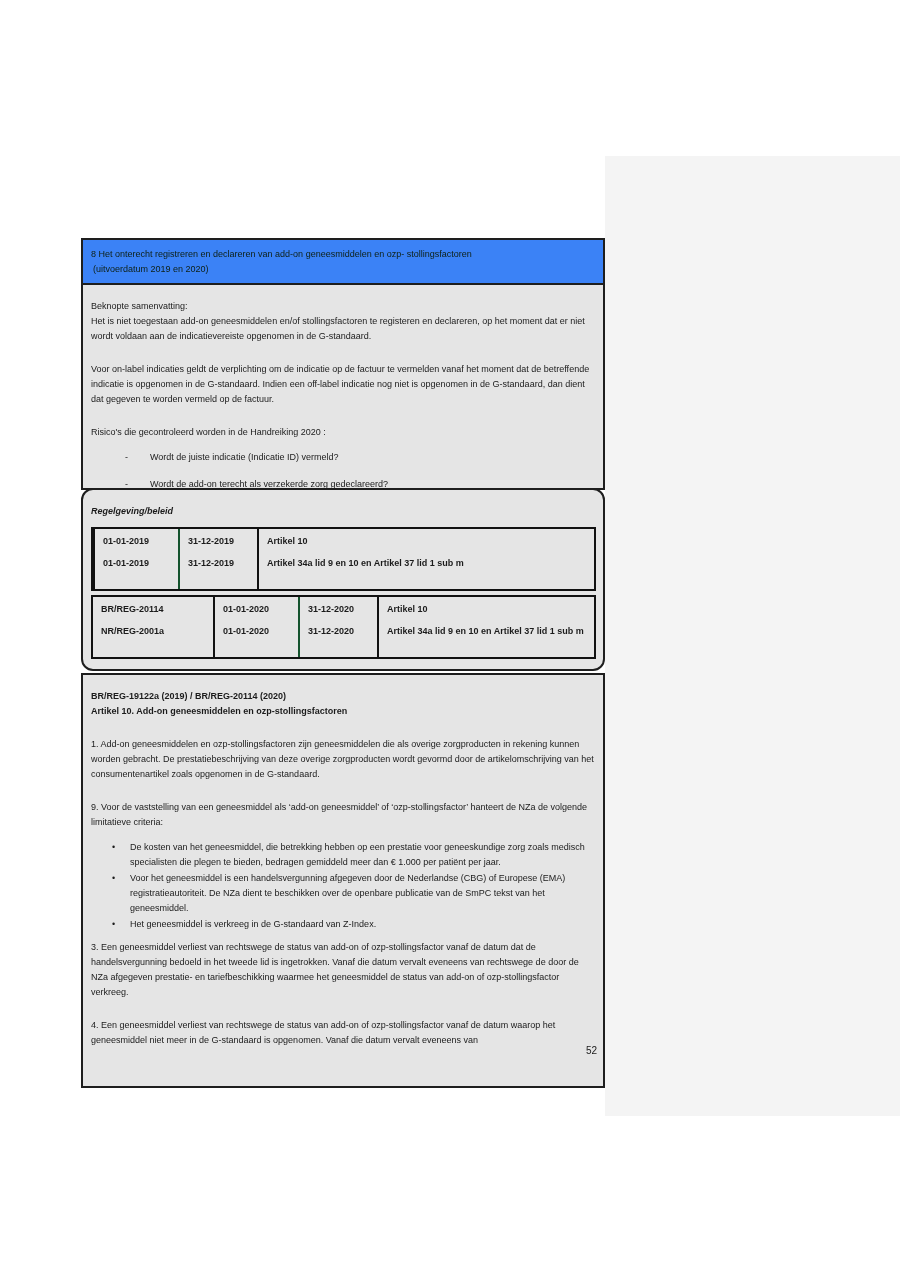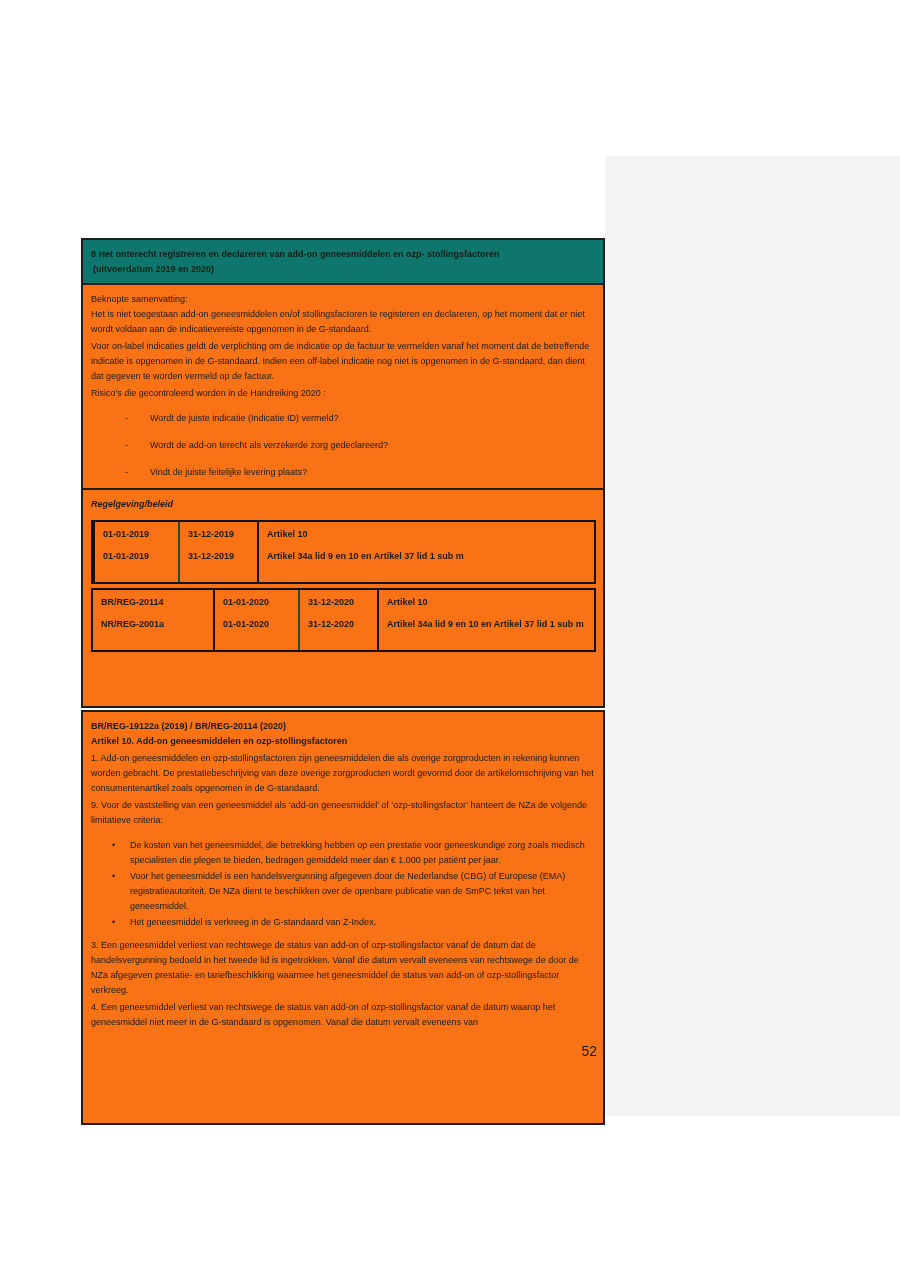--- a/index.html
+++ b/index.html
@@ -18,39 +18,39 @@
   }
   .doc {
     position: absolute;
     left: 81px; top: 238px;
     width: 524px;
     font-size: 9px;
     line-height: 15px;
   }
   .green-box {
     border: 2px solid #1e1e1e;
-    background: #0f766e;
+    background: #3b82f6;
     color: #0e2015;
-    font-weight: bold;
+    font-weight: normal;
     height: 47px;
     padding: 7px 8px 6px 8px;
     overflow: hidden;
   }
   .green-box .line2 { margin-left: 2px; }
   .box {
     border: 2px solid #1e1e1e;
     margin-top: -2px;
-    padding: 7px 8px;
+    padding: 14px 8px;
     overflow: hidden;
-    background: #f97316;
+    background: #e5e5e5;
   }
   .box-summary  { height: 207px; }
-  .box-regulation { height: 220px; }
+  .box-regulation { height: 183px; border-radius: 12px; }
   .box-details  { height: 415px; margin-top: 2px; }
-  .para-gap { margin-top: 2px; }
+  .para-gap { margin-top: 18px; }
   .bullet-list-dash { margin-top: 10px; }
   .bullet-item-dash {
     display: flex;
     padding-left: 34px;
     margin-bottom: 12px;
   }
   .bullet-item-dash .marker { width: 25px; flex: none; }
   .reg-label { font-weight: bold; font-style: italic; }
   .rtable {
     display: flex;
@@ -76,21 +76,21 @@
     padding-left: 21px;
     margin-bottom: 1px;
   }
   .bullet-item-dot .marker { width: 18px; flex: none; }
   .page-number {
     position: absolute;
     top: 1044px;
     left: 81px;
     width: 516px;
     text-align: right;
-    font-size: 14px;
+    font-size: 10px;
     line-height: 14px;
   }
 </style>
 </head>
 <body>
 
 <div class="side-panel"></div>
 
 <div class="doc">
 

